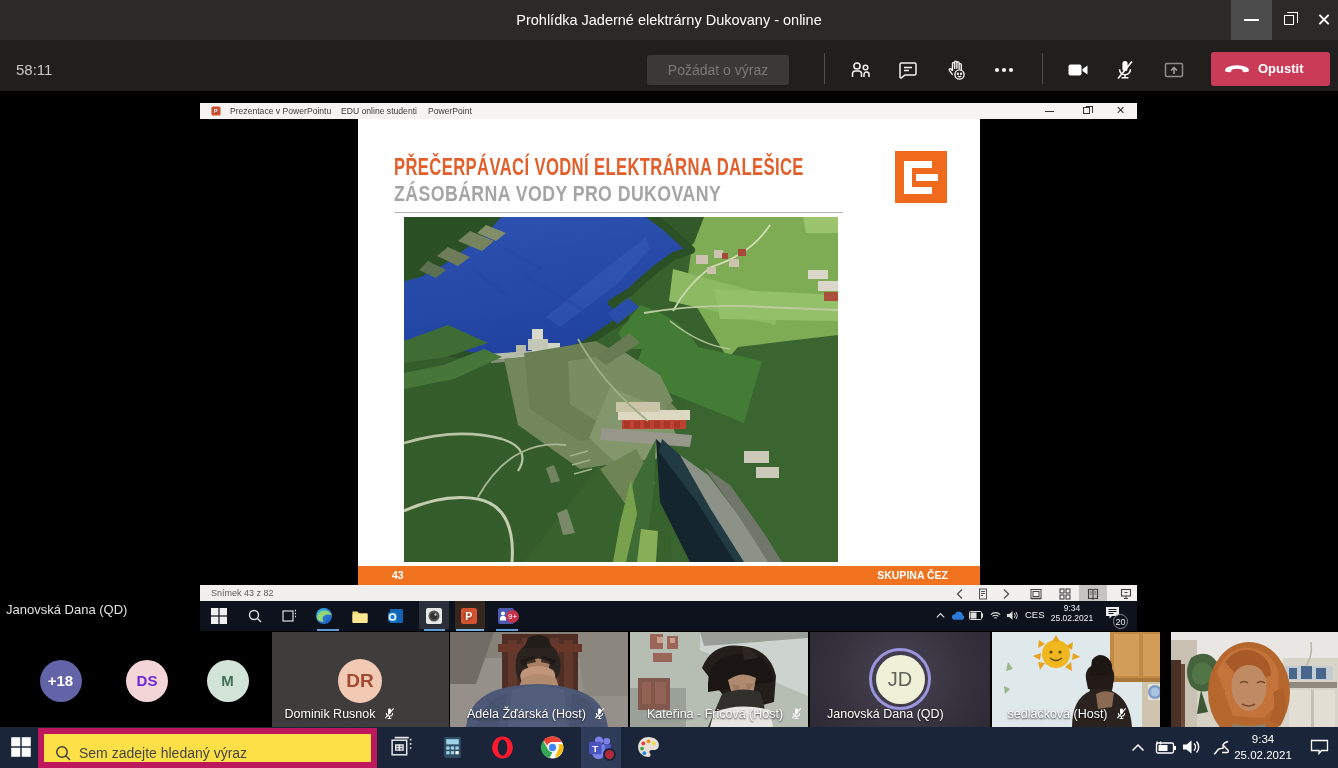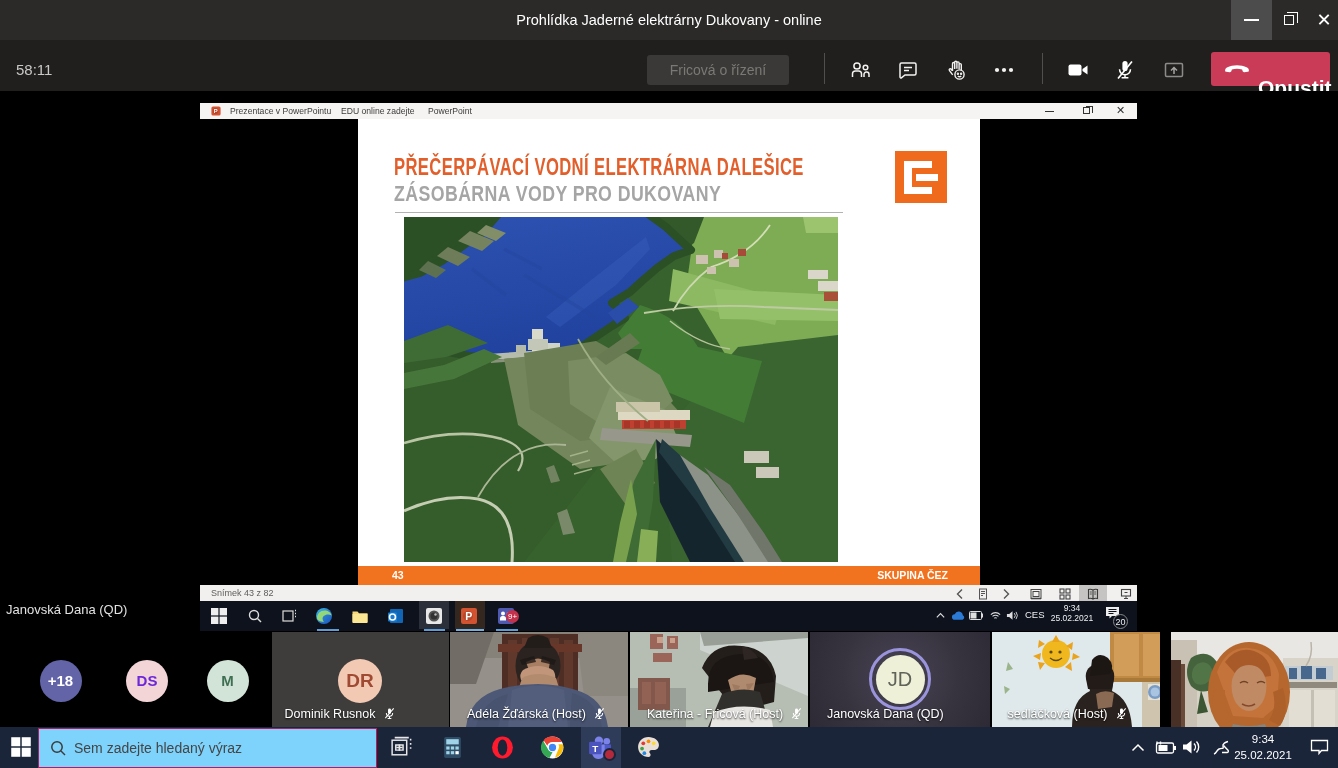--- a/index.html
+++ b/index.html
@@ -14,21 +14,21 @@
   #tbar .maxbtn { position:absolute; left:1284px; top:15px; width:10px; height:10px; border:1.2px solid #fff; }
   #tbar .maxbtn:after { content:""; position:absolute; left:1.8px; top:-4.4px; width:10px; height:10px; border-top:1.2px solid #fff; border-right:1.2px solid #fff; }
   #tbar .clsbtn { position:absolute; left:1315px; top:11px; width:18px; height:18px; color:#fff; font-size:18px; line-height:18px; text-align:center; font-weight:400; }
 
   #cbar { position:absolute; left:0; top:40px; width:1338px; height:51px; background:#201f1e; }
   #cbar .timer { position:absolute; left:16px; top:21px; color:#cac8c6; font-size:15px; }
   #cbar .reqbtn { position:absolute; left:647px; top:15px; width:142px; height:30px; background:#3a3938; border-radius:3px; color:#7b7975; font-size:14px; text-align:center; line-height:30px; }
   .vsep { position:absolute; top:13px; width:1px; height:31px; background:#514f4d; }
   .cico { position:absolute; top:18px; width:24px; height:24px; }
   #cbar .opustit { position:absolute; left:1211px; top:12px; width:119px; height:34px; background:#ca3b57; border-radius:3px; color:#fff; }
-  #cbar .opustit .txt { position:absolute; left:47px; top:24px; font-weight:bold; font-size:21px; }
+  #cbar .opustit .txt { position:absolute; left:47px; top:9px; font-weight:bold; font-size:13px; }
 
   #stage { position:absolute; left:0; top:91px; width:1338px; height:541px; background:#000; }
   .stagelabel { position:absolute; left:6px; top:511px; color:#e2e2e2; font-size:13px; }
 
   #ppt { position:absolute; left:200px; top:12px; width:937px; height:528px; background:#000; }
   #ppttb { position:absolute; left:0; top:0; width:937px; height:16px; background:#f5f4f3; color:#3c3b39; font-size:8.6px; }
   #ppttb span { position:absolute; top:2.5px; white-space:nowrap; }
   #pptstatus { position:absolute; left:0; top:482px; width:937px; height:16px; background:#f1f0ef; }
   #pptstatus .t { position:absolute; left:11px; top:3px; font-size:9px; color:#5f5d5b; }
   .stico { position:absolute; top:2px; width:12px; height:12px; }
@@ -46,38 +46,38 @@
   #czlogo .cbar3 { position:absolute; left:9px; top:35.5px; width:28px; height:7px; background:#fff; }
   #czlogo .cbar4 { position:absolute; left:20.5px; top:22.5px; width:22.5px; height:7px; background:#fff; }
 
   #strip { position:absolute; left:0; top:632px; width:1338px; height:95px; background:#000; }
   .avcirc { position:absolute; top:28px; width:42px; height:42px; border-radius:50%; text-align:center; line-height:42px; font-weight:bold; font-size:15px; }
   .tile { position:absolute; top:0; height:95px; overflow:hidden; }
   .nlabel { position:absolute; bottom:6px; color:#fff; font-size:12.5px; text-shadow:0 1px 2px rgba(0,0,0,.85); white-space:nowrap; }
   .miclbl { width:13px; height:13px; vertical-align:-2px; margin-left:7px; }
 
   #task { position:absolute; left:0; top:727px; width:1338px; height:41px; background:#1b2539; }
-  #task .search { position:absolute; left:38px; top:1px; width:339px; height:40px; background:#7dd3fc; border:1px solid #be185d; }
+  #task .search { position:absolute; left:38px; top:1px; width:339px; height:40px; background:#fde047; border:6px solid #be185d; }
   #task .search .txt { position:absolute; left:35px; top:11px; color:#454545; font-size:14px; }
   .tkico { position:absolute; top:8px; width:25px; height:25px; }
   #task .clock { position:absolute; left:1232px; top:4px; width:62px; text-align:center; color:#fff; font-size:11.5px; line-height:16px; }
 </style>
 </head>
 <body>
 <div id="page">
   <div id="tbar">
     <div class="title">Prohlídka Jaderné elektrárny Dukovany - online</div>
     <div class="minbtn"></div>
     <div class="maxbtn"></div>
     <div class="clsbtn">✕</div>
   </div>
 
   <div id="cbar">
     <div class="timer">58:11</div>
-    <div class="reqbtn">Fricová o řízení</div>
+    <div class="reqbtn">Požádat o výraz</div>
     <div class="vsep" style="left:824px"></div>
     <div class="vsep" style="left:1042px"></div>
     <svg class="cico" style="left:848px" viewBox="0 0 24 24" fill="none" stroke="#f3f2f1" stroke-width="1.5">
       <circle cx="9" cy="8" r="3.1"></circle>
         <path d="M4.5 19v-3.2c0-1.6 1.3-2.8 2.9-2.8h3.2c1.6 0 2.9 1.2 2.9 2.8V19"></path>
       <circle cx="17.5" cy="9.5" r="2.3"></circle>
         <path d="M16 19v-2.6c0-1.3 1-2.4 2.3-2.4h.4c1.3 0 2.3 1.1 2.3 2.4V19"></path>
     </svg>
     <svg class="cico" style="left:896px" viewBox="0 0 24 24" fill="none" stroke="#f3f2f1" stroke-width="1.5">
       <path d="M4 6.5C4 5.7 4.7 5 5.5 5h13c.8 0 1.5.7 1.5 1.5v9c0 .8-.7 1.5-1.5 1.5H9l-3.6 2.8c-.6.4-1.4 0-1.4-.7V6.5z"></path>
@@ -118,21 +118,21 @@
 
   <div id="stage">
     <div id="ppt">
       <div id="ppttb">
         <svg style="position:absolute;left:11px;top:3px;width:10px;height:10px" viewBox="0 0 24 24">
           <rect x="1" y="1" width="22" height="22" rx="4" fill="#d35230"></rect>
           <circle cx="11" cy="12" r="7" fill="#b7472a"></circle>
           <text x="6.5" y="17" font-size="14" fill="#fff" font-weight="bold" font-family="Liberation Sans">P</text>
         </svg>
         <span style="left:30px">Prezentace v PowerPointu</span>
-        <span style="left:141px">EDU online zadejte</span>
+        <span style="left:141px">EDU online studenti</span>
         <span style="left:228px">PowerPoint</span>
         <div style="position:absolute;left:845px;top:8px;width:9px;height:1.2px;background:#333"></div>
         <div style="position:absolute;left:883px;top:4px;width:7px;height:7px;border:1.1px solid #333"></div>
         <div style="position:absolute;left:885.5px;top:2.5px;width:7px;height:7px;border-top:1.1px solid #333;border-right:1.1px solid #333"></div>
         <div style="position:absolute;left:916px;top:1px;font-size:11px;color:#333">✕</div>
       </div>
       <div id="slide">
         <div class="h1" id="h1t">PŘEČERPÁVACÍ VODNÍ ELEKTRÁRNA DALEŠICE</div>
         <div class="h2" id="h2t">ZÁSOBÁRNA VODY PRO DUKOVANY</div>
         <div class="hr"></div>

